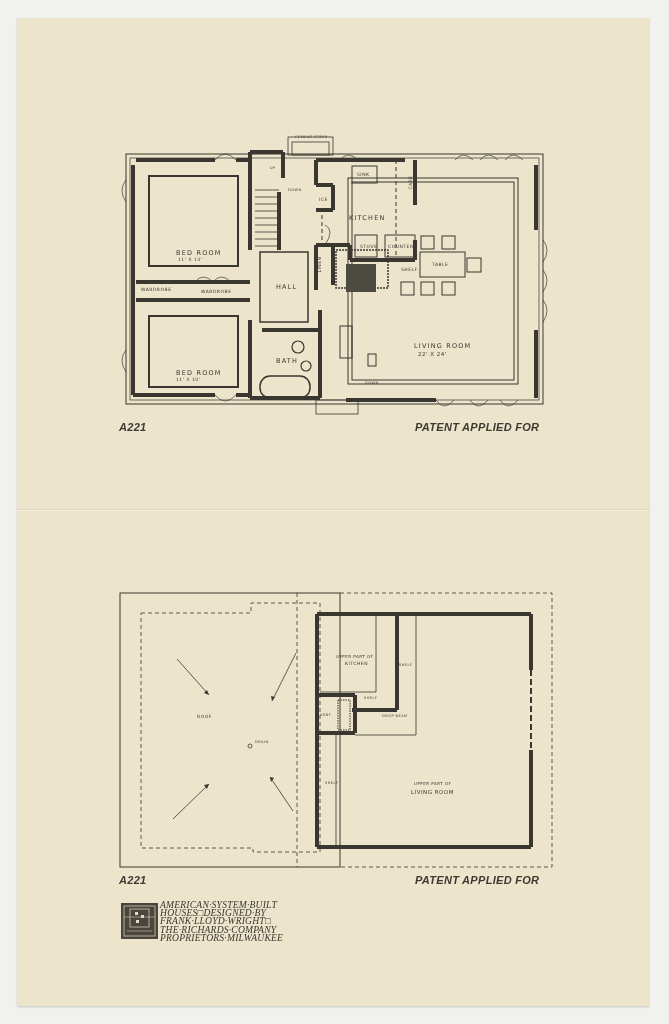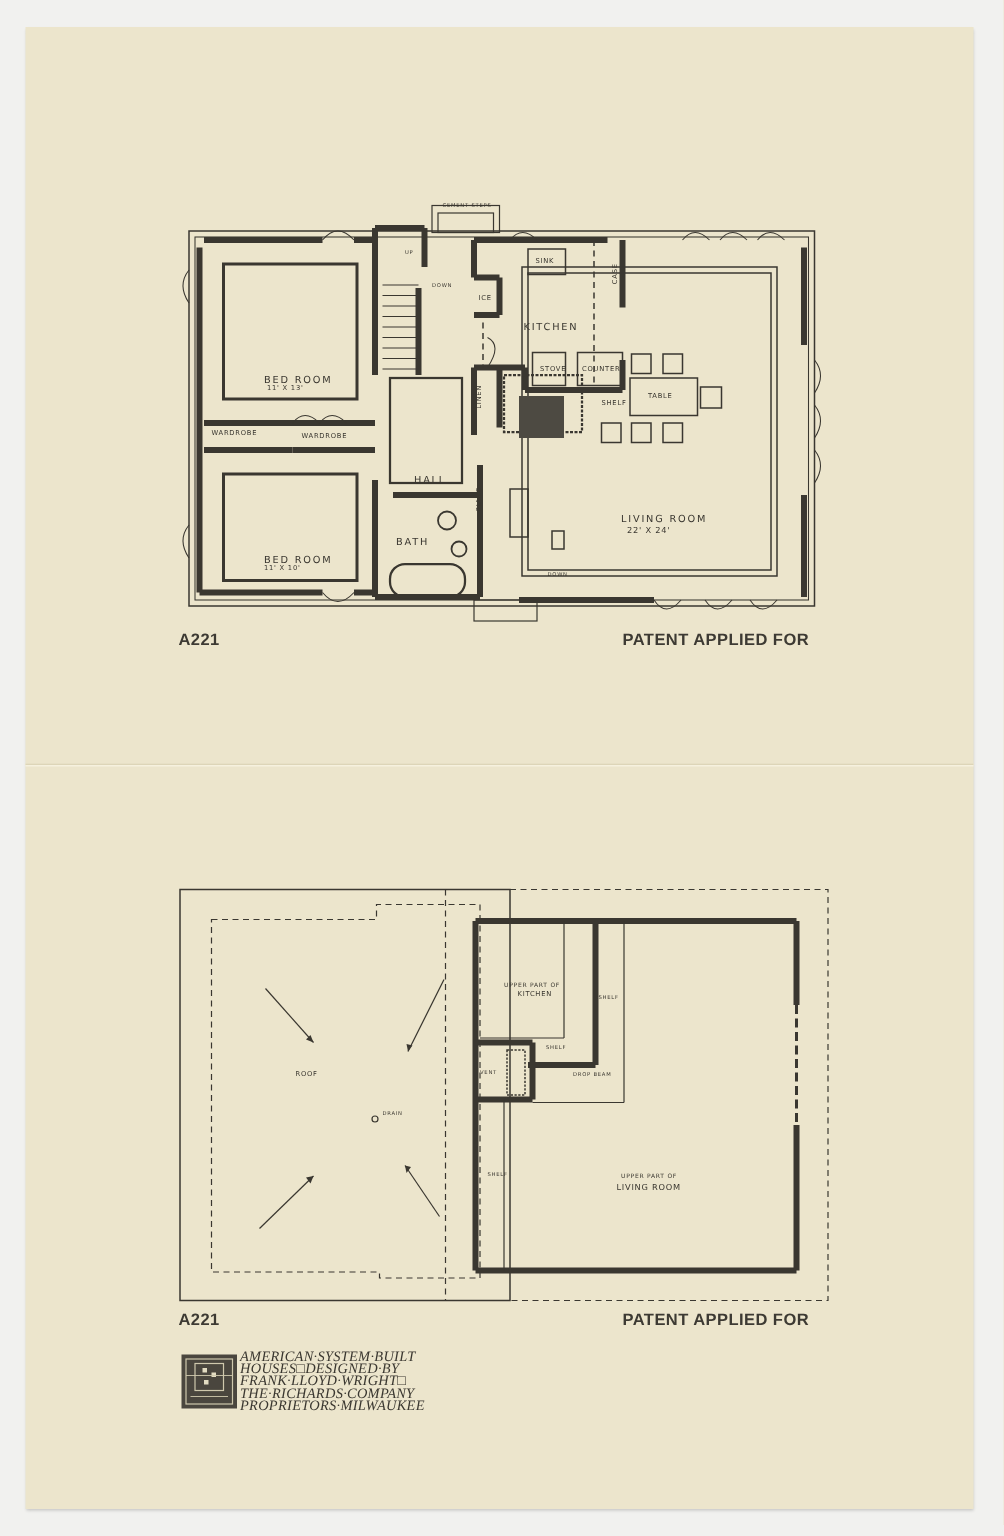--- a/index.html
+++ b/index.html
@@ -1,20 +1,20 @@
 <!DOCTYPE html>
 <html><head>
 <meta charset="utf-8">
 <style>
   html, body { margin:0; padding:0; }
   body { width:669px; height:1024px; background:#f1f1ef; position:relative; overflow:hidden; font-family:"DejaVu Sans", sans-serif; }
   .paper { position:absolute; left:17px; top:18px; width:632px; height:988px; background:#ece5cc; box-shadow:0 1px 2px rgba(0,0,0,0.18); }
   .fold { position:absolute; left:17px; top:509px; width:632px; height:1px; background:#f6f1de; border-top:1px solid #ddd5b8; }
   svg { position:absolute; left:0; top:0; }
-  .lbl { position:absolute; font-family:"Liberation Sans", sans-serif; font-weight:bold; color:#3d3a33; font-size:11px; letter-spacing:0.3px; }
+  .lbl { position:absolute; font-family:"Liberation Sans", sans-serif; font-weight:bold; color:#3d3a33; font-size:11px; letter-spacing:0.3px;font-style:italic; }
   .room { position:absolute; font-family:"DejaVu Sans", sans-serif; color:#3a3730; font-size:6.5px; letter-spacing:1.2px; text-transform:uppercase; white-space:nowrap; }
   .small { font-size:4.5px; letter-spacing:0.5px; }
   .logo-text { position:absolute; left:160px; top:901px; font-family:"Liberation Serif", serif; color:#3a3730; font-size:9.6px; line-height:8.2px; letter-spacing:0.2px; white-space:pre;font-style:italic; }
   .logo { position:absolute; left:121px; top:903px; width:37px; height:36px; background:#4a463e; }
 </style>
 </head>
 <body>
 
 <div class="paper"></div>
 <div class="fold"></div>
@@ -125,24 +125,24 @@
       <path d="M 543 300 q 8 10 0 22"></path>
       <path d="M 325 225 q 10 5 0 20"></path>
     </g>
   </g>
 </svg>
 
 <div class="room" style="left:176px;top:249px;">Bed Room</div>
 <div class="room small" style="left:178px;top:257px;">11' X 13'</div>
 <div class="room small" style="left:141px;top:287px;">Wardrobe</div>
 <div class="room small" style="left:201px;top:289px;">Wardrobe</div>
-<div class="room" style="left:276px;top:316px;">Hall</div>
+<div class="room" style="left:276px;top:283px;">Hall</div>
 <div class="room" style="left:176px;top:369px;">Bed Room</div>
 <div class="room small" style="left:176px;top:377px;">11' X 10'</div>
-<div class="room" style="left:264px;top:357px;text-align:center;">Bath</div>
+<div class="room" style="left:276px;top:357px;text-align:center;">Bath</div>
 <div class="room" style="left:349px;top:214px;">Kitchen</div>
 <div class="room small" style="left:357px;top:172px;">Sink</div>
 <div class="room small" style="left:404px;top:180px;transform:rotate(-90deg);">Case</div>
 <div class="room small" style="left:319px;top:197px;">Ice</div>
 <div class="room small" style="left:360px;top:244px;">Stove</div>
 <div class="room small" style="left:388px;top:244px;">Counter</div>
 <div class="room small" style="left:401px;top:267px;">Shelf</div>
 <div class="room small" style="left:432px;top:262px;">Table</div>
 <div class="room small" style="left:312px;top:330px;transform:rotate(-90deg);">Piano</div>
 <div class="room small" style="left:312px;top:262px;transform:rotate(-90deg);">Linen</div>

